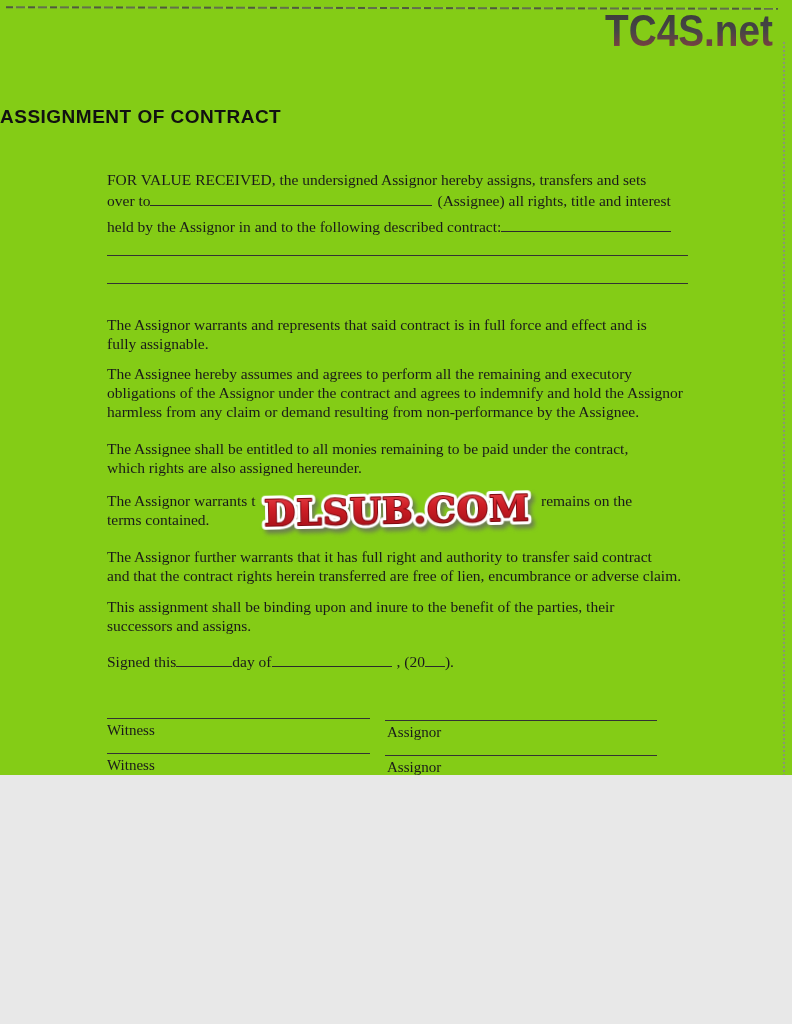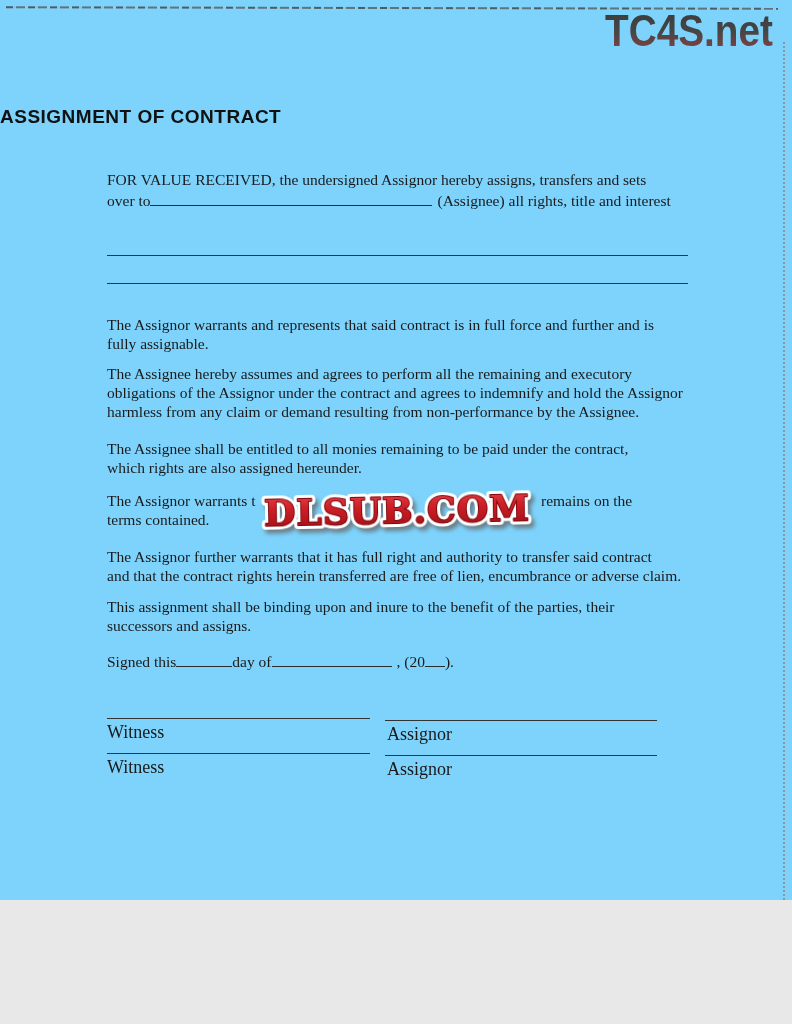--- a/index.html
+++ b/index.html
@@ -1,18 +1,18 @@
 <!DOCTYPE html>
 <html><head>
 <meta charset="utf-8">
 <style>
   html,body { margin:0; padding:0; background:#e8e8e8; }
   .page {
-    position:relative; width:792px; height:900px; margin:0 auto;
-    background:#7dd3fc; overflow:hidden;
+    position:relative; width:792px; height:775px; margin:0 auto;
+    background:#84cc16; overflow:hidden;
     font-family:"Liberation Serif", serif; color:#1a1a1a;
   }
   
   .scan-top {
     position:absolute; left:6px; top:7px; width:772px; height:2px;
     background:repeating-linear-gradient(90deg,
       rgba(70,70,70,.85) 0 7px, rgba(160,160,160,.25) 7px 10px,
       rgba(90,90,90,.8) 10px 19px, rgba(200,200,200,.15) 19px 22px);
     transform:rotate(.12deg);
   }
@@ -37,21 +37,21 @@
   }
   .post-gap { margin-left:5px;margin-top:44px; }
   .rule {
     position:absolute; left:107px; width:581px; height:0;
     border-top:1.8px solid #333;
   }
   .sigline {
     position:absolute; height:0; border-top:1.8px solid #333;
   }
   .siglabel {
-    position:absolute; font-size:18px; white-space:nowrap;
+    position:absolute; font-size:15px; white-space:nowrap;
   }
   
   .wm { position:absolute; }
   .wm-tc4s   { left:586px; top:1px;   width:206px; height:58px; }
   .wm-dlsub  { left:256px; top:483px; width:282px; height:52px;
                transform:rotate(-1.2deg);
                filter:drop-shadow(3px 4px 2px rgba(100,100,100,.75)); }
   .wm-traders{ left:460px; top:978px; width:332px; height:48px;
                filter:drop-shadow(2px 3px 2px rgba(120,120,120,.7)); }
   svg text { user-select:none; }
@@ -77,25 +77,28 @@
       <text x="0" y="0" text-anchor="middle" font-family="'Liberation Sans', sans-serif" font-weight="bold" font-size="44" fill="url(#g-tc4s)">TC4S.net</text>
     </g>
   </svg>
 
   <div class="doc-title">ASSIGNMENT OF CONTRACT</div>
 
   <div class="tl" style="top:170px">FOR VALUE RECEIVED, the undersigned Assignor hereby assigns, transfers and sets</div>
   <div class="tl" style="top:190px">
     <span>over to</span><span class="blank" style="width:282px"></span><span class="post-gap">(Assignee) all rights, title and interest</span>
   </div>
+  <div class="tl" style="top:216px">
+    <span>held by the Assignor in and to the following described contract:</span><span class="blank" style="width:170px"></span>
+  </div>
 
   <div class="rule" style="top:255px"></div>
   <div class="rule" style="top:283px"></div>
 
-  <div class="tl" style="top:315px">The Assignor warrants and represents that said contract is in full force and further and is</div>
+  <div class="tl" style="top:315px">The Assignor warrants and represents that said contract is in full force and effect and is</div>
   <div class="tl" style="top:334px">fully assignable.</div>
 
   <div class="tl" style="top:364px">The Assignee hereby assumes and agrees to perform all the remaining and executory</div>
   <div class="tl" style="top:402px">harmless from any claim or demand resulting from non-performance by the Assignee.</div>
   <div class="tl" style="top:383px">obligations of the Assignor under the contract and agrees to indemnify and hold the Assignor</div>
 
   <div class="tl" style="top:439px">The Assignee shall be entitled to all monies remaining to be paid under the contract,</div>
   <div class="tl" style="top:458px">which rights are also assigned hereunder.</div>
 
   <div class="tl" style="top:491px">The Assignor warrants t</div>

